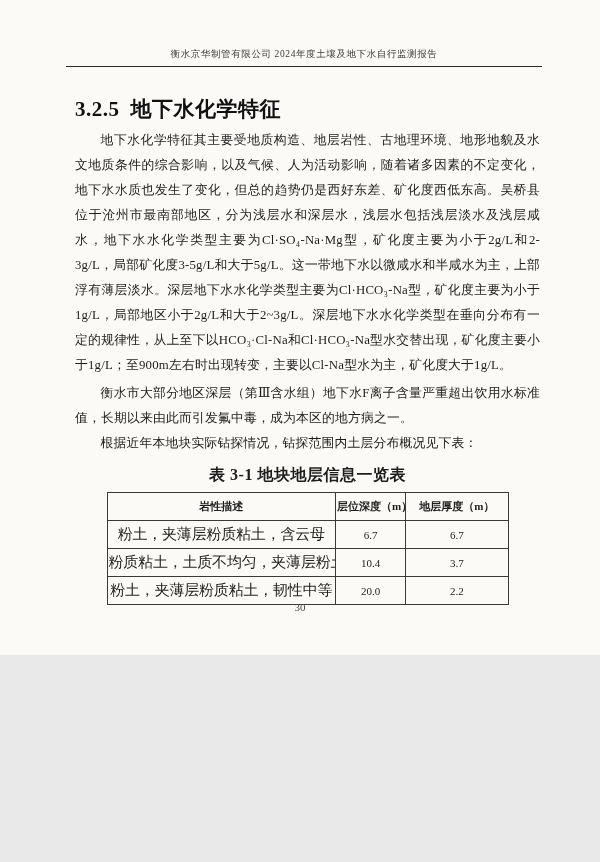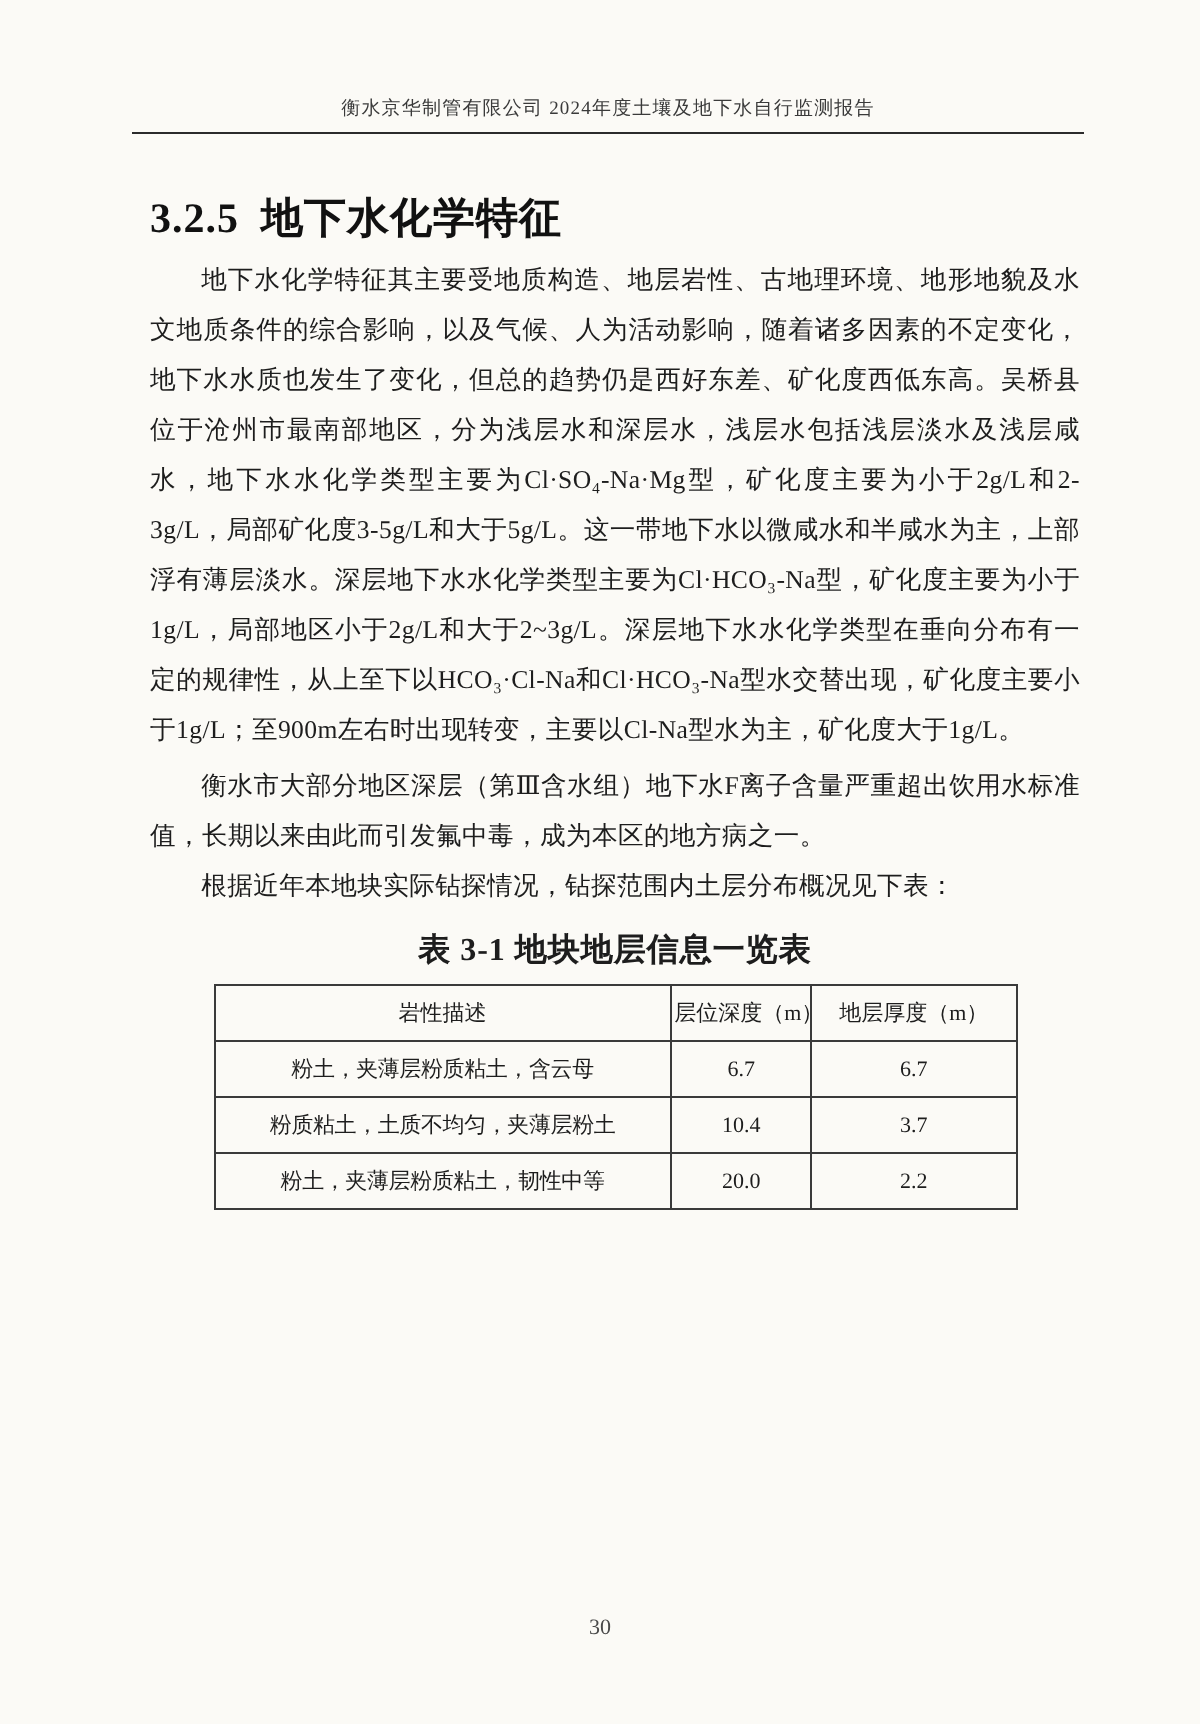--- a/index.html
+++ b/index.html
@@ -1,18 +1,18 @@
 <!DOCTYPE html>
 <html><head>
 <meta charset="utf-8">
 <style>
   html,body { margin:0; padding:0; background:#e9e9e9; }
   .page {
     position:relative;
-    width:600px; height:862px;
+    width:600px; height:655px;
     margin:0 auto;
     background:#fbfaf6;
     font-family:"Liberation Serif","DejaVu Serif",serif;
     color:#1d1d1d;
     overflow:hidden;
     box-shadow:0 0 4px rgba(0,0,0,.25);
   }
   .header {
     position:absolute; top:48px; left:66px; right:58px;
     text-align:center;
@@ -60,24 +60,24 @@
     border:1px solid #3a3a3a;
     text-align:center;
     vertical-align:middle;
     height:27px;
     padding:0 1px;
     white-space:nowrap;
     overflow:hidden;
   }
   table.strata th {
     font-size:11px;
-    font-weight:normal;
+    font-weight:bold;
     margin-left:20px;
   }
-  table.strata td.desc { font-size:11px; letter-spacing:-.2px;margin-top:24px; }
+  table.strata td.desc { font-size:15px; letter-spacing:-.2px;margin-top:24px; }
   table.strata td.num  { font-size:11px; font-family:"Liberation Serif","DejaVu Serif",serif; }
   col.c1 { width:57%; } col.c2 { width:17.5%; } col.c3 { width:25.5%; }
   .after-table { margin-top:9px; }
   .footer {
     position:absolute; bottom:42px; left:0; right:0;
     text-align:center;
     font-size:11px; color:#4a4a4a;
   }
 </style>
 </head>

